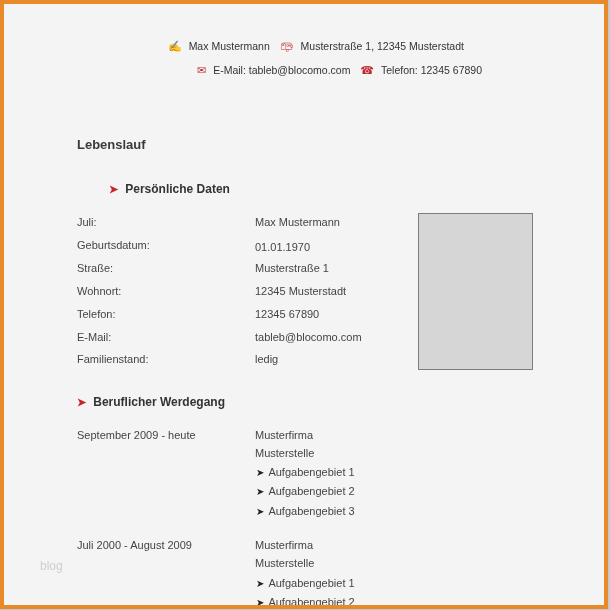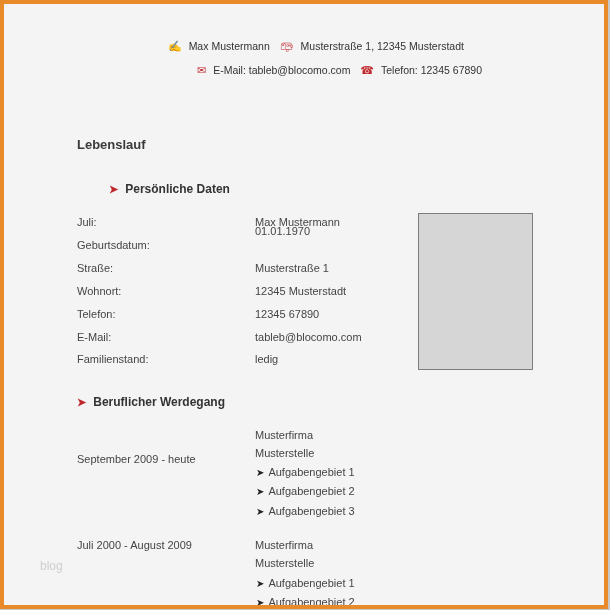--- a/index.html
+++ b/index.html
@@ -48,41 +48,41 @@
   <div class="abs title" style="left:77px; top:137px;">Lebenslauf</div>
 
   <div class="abs sec" style="left:77px; top:182px;margin-left:32px;">
     <span class="chev">➤</span><span>Persönliche Daten</span>
   </div>
 
   <div>
     <div class="abs txt" style="left:77px; top:216px;">Juli:</div>
     <div class="abs txt" style="left:255px; top:216px;">Max Mustermann</div>
     <div class="abs txt" style="left:77px; top:239px;">Geburtsdatum:</div>
-    <div class="abs txt" style="left:255px; top:225px;">01.01.1970</div>
+    <div class="abs txt" style="left:255px; top:241px;">01.01.1970</div>
     <div class="abs txt" style="left:77px; top:262px;">Straße:</div>
     <div class="abs txt" style="left:255px; top:262px;">Musterstraße 1</div>
     <div class="abs txt" style="left:77px; top:285px;">Wohnort:</div>
     <div class="abs txt" style="left:255px; top:285px;">12345 Musterstadt</div>
     <div class="abs txt" style="left:77px; top:308px;">Telefon:</div>
     <div class="abs txt" style="left:255px; top:308px;">12345 67890</div>
     <div class="abs txt" style="left:77px; top:331px;">E-Mail:</div>
     <div class="abs txt" style="left:255px; top:331px;">tableb@blocomo.com</div>
     <div class="abs txt" style="left:77px; top:353px;">Familienstand:</div>
     <div class="abs txt" style="left:255px; top:353px;">ledig</div>
   </div>
 
   <div class="photo"></div>
 
   <div class="abs sec" style="left:77px; top:395px;">
     <span class="chev">➤</span><span>Beruflicher Werdegang</span>
   </div>
 
   <div>
-    <div class="abs txt" style="left:77px; top:429px;margin-top:24px;">September 2009 - heute</div>
+    <div class="abs txt" style="left:77px; top:429px;">September 2009 - heute</div>
     <div class="abs txt" style="left:255px; top:429px;">Musterfirma</div>
     <div class="abs txt" style="left:255px; top:447px;">Musterstelle</div>
     <div class="abs txt task" style="left:256px; top:466px;"><span class="arrow">➤</span><span>Aufgabengebiet 1</span></div>
     <div class="abs txt task" style="left:256px; top:485px;"><span class="arrow">➤</span><span>Aufgabengebiet 2</span></div>
     <div class="abs txt task" style="left:256px; top:505px;"><span class="arrow">➤</span><span>Aufgabengebiet 3</span></div>
   </div>
 
   <div>
     <div class="abs txt" style="left:77px; top:539px;">Juli 2000 - August 2009</div>
     <div class="abs txt" style="left:255px; top:539px;">Musterfirma</div>

